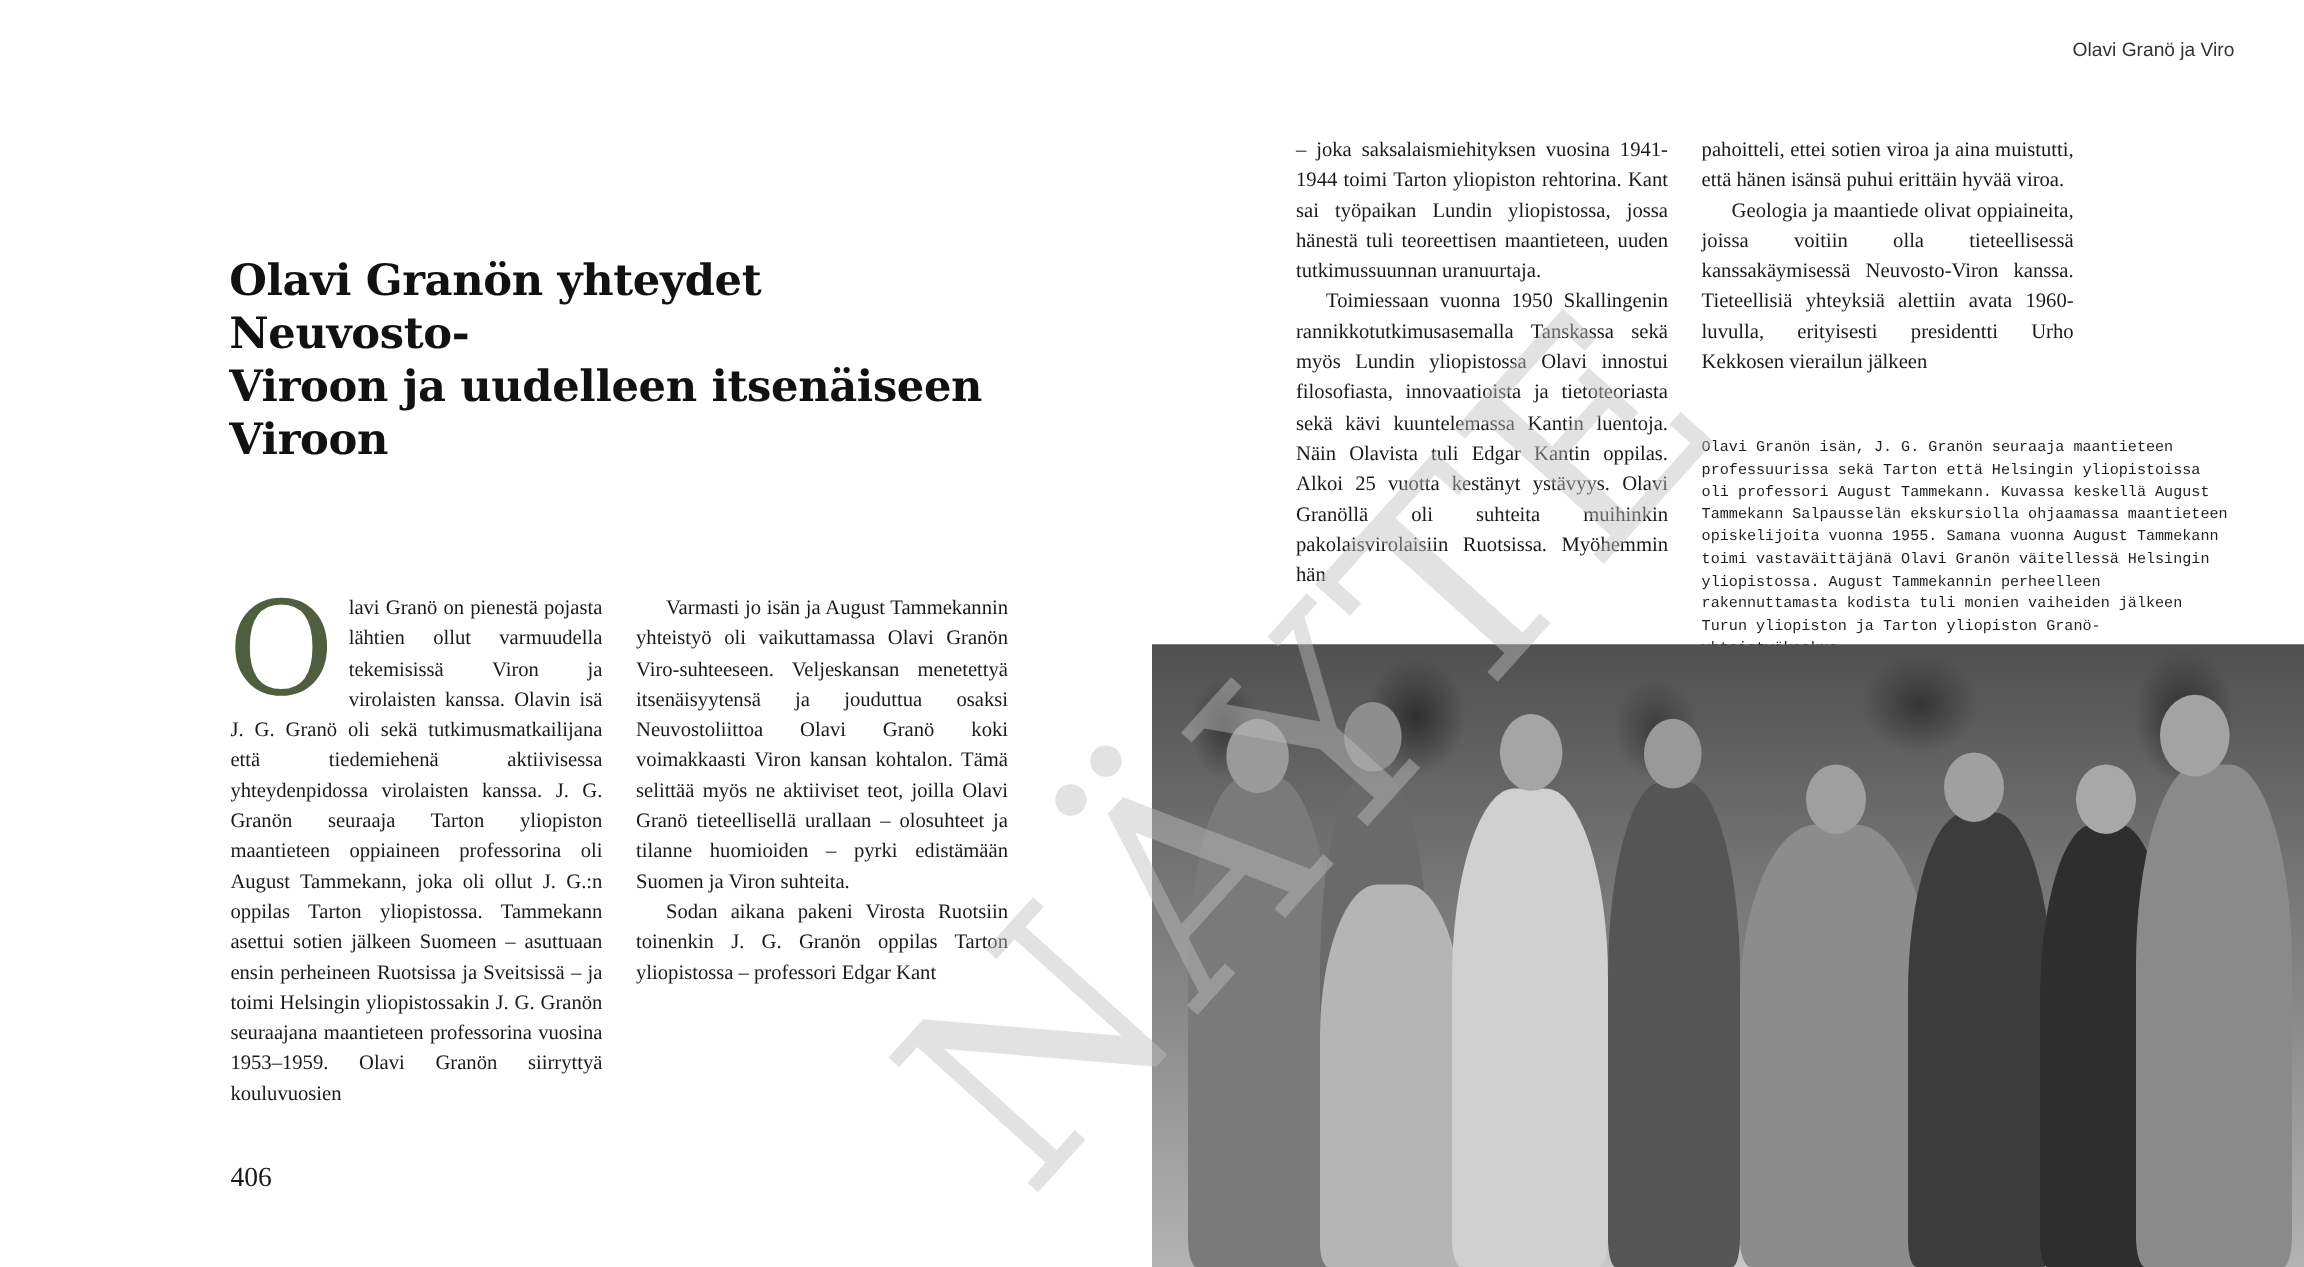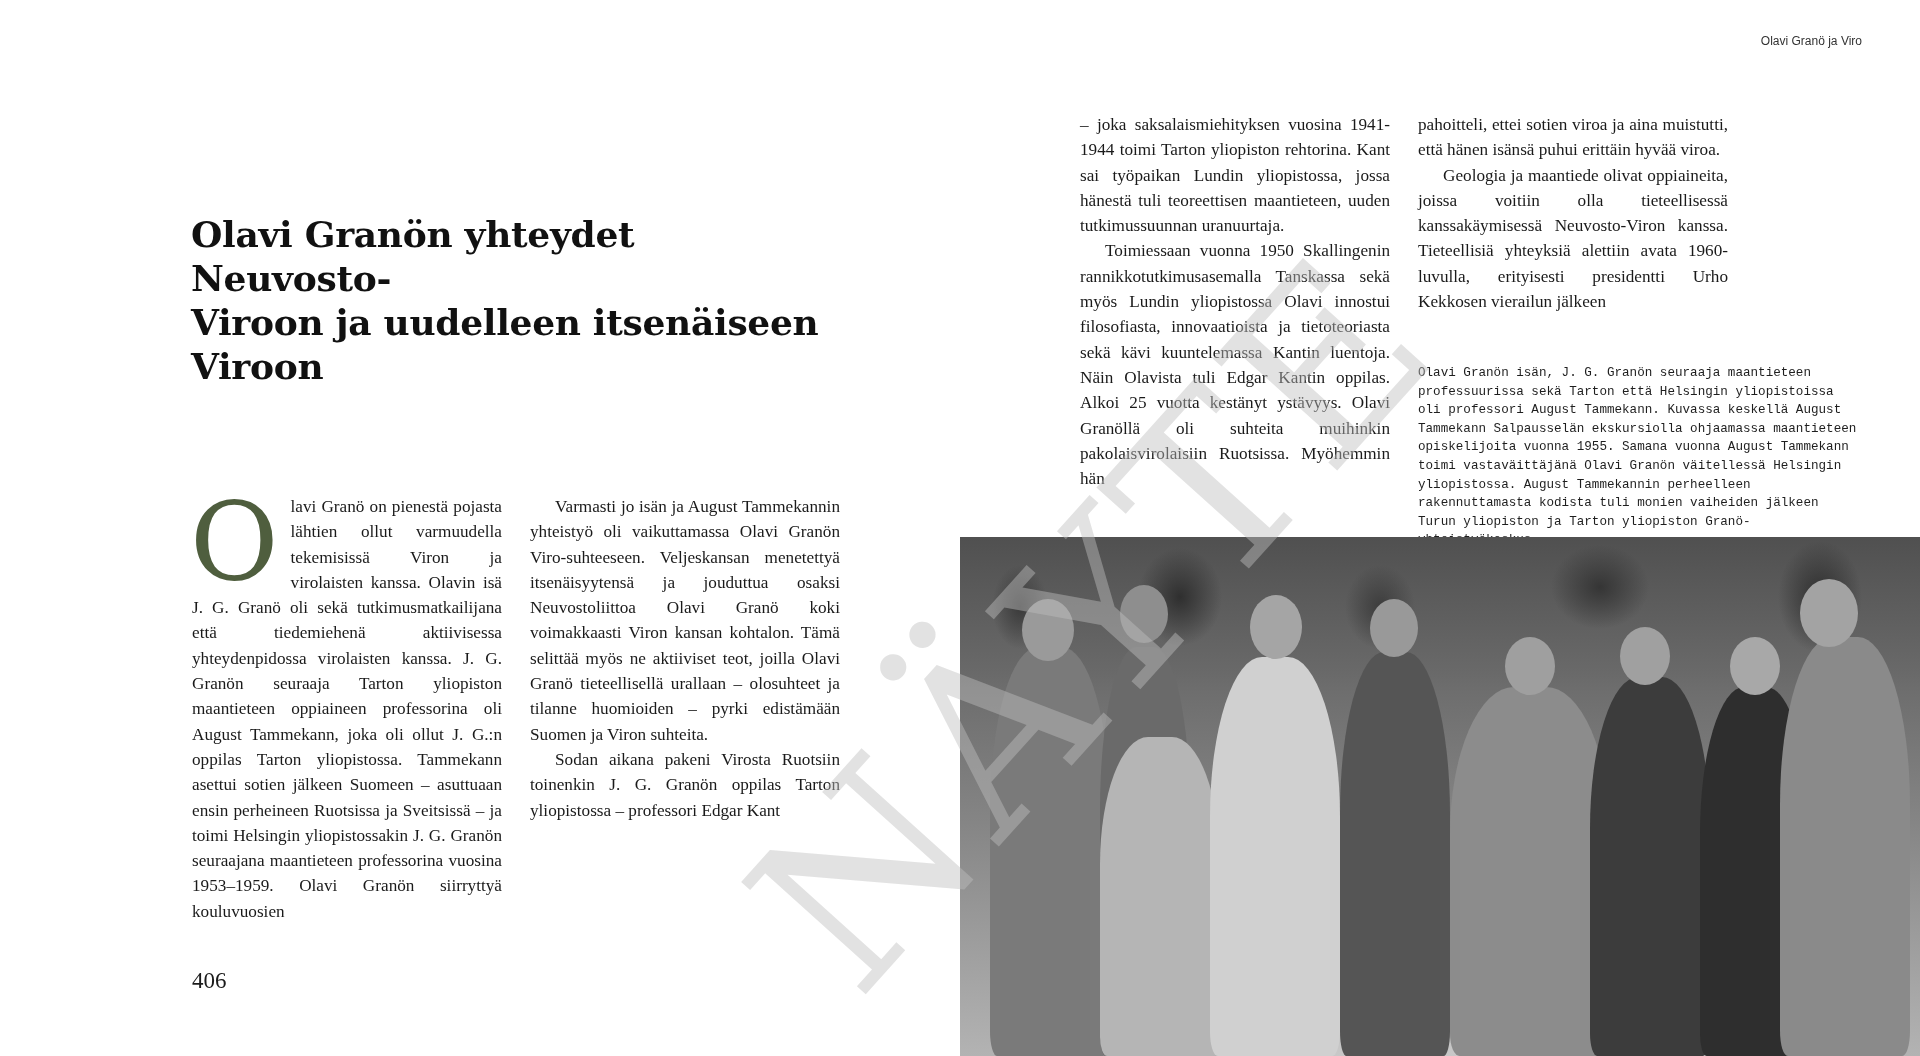--- a/index.html
+++ b/index.html
@@ -4,21 +4,21 @@
   <style>
     html, body { margin: 0; padding: 0; }
     body {
       width: 1920px; height: 1056px; position: relative; overflow: hidden;
       background: #ffffff; color: #1c1c1c;
       font-family: "DejaVu Serif", "Liberation Serif", serif;
     }
     .running-head {
       position: absolute; top: 34px; right: 58px;
       font-family: "Liberation Sans", "DejaVu Sans", sans-serif;
-      font-size: 12px; color: #333;
+      font-size: 16px; color: #333;
     }
     .title {
       position: absolute; left: 191px; top: 212px; width: 640px;
       font-family: "DejaVu Serif", "Liberation Serif", serif;
       font-weight: bold; font-size: 36px; line-height: 44px; margin: 0;
       color: #111; letter-spacing: -0.3px;
     }
     .col {
       position: absolute; width: 310px;
       font-family: "Liberation Serif", "DejaVu Serif", serif;

